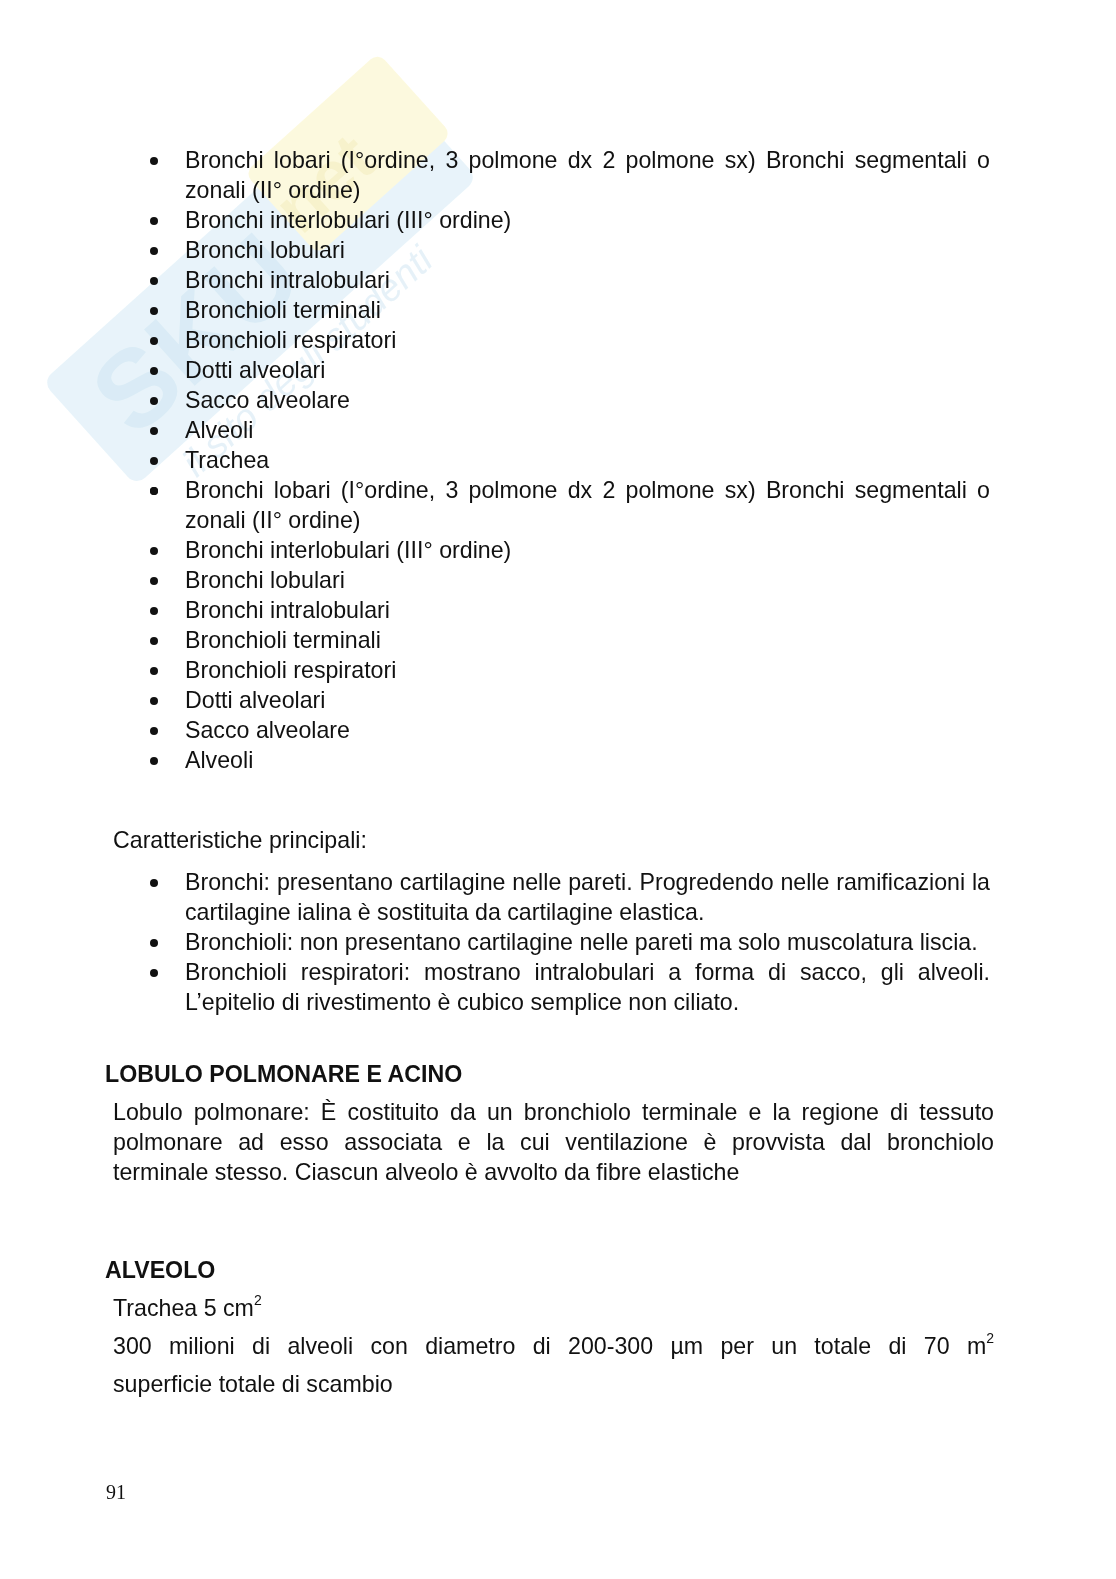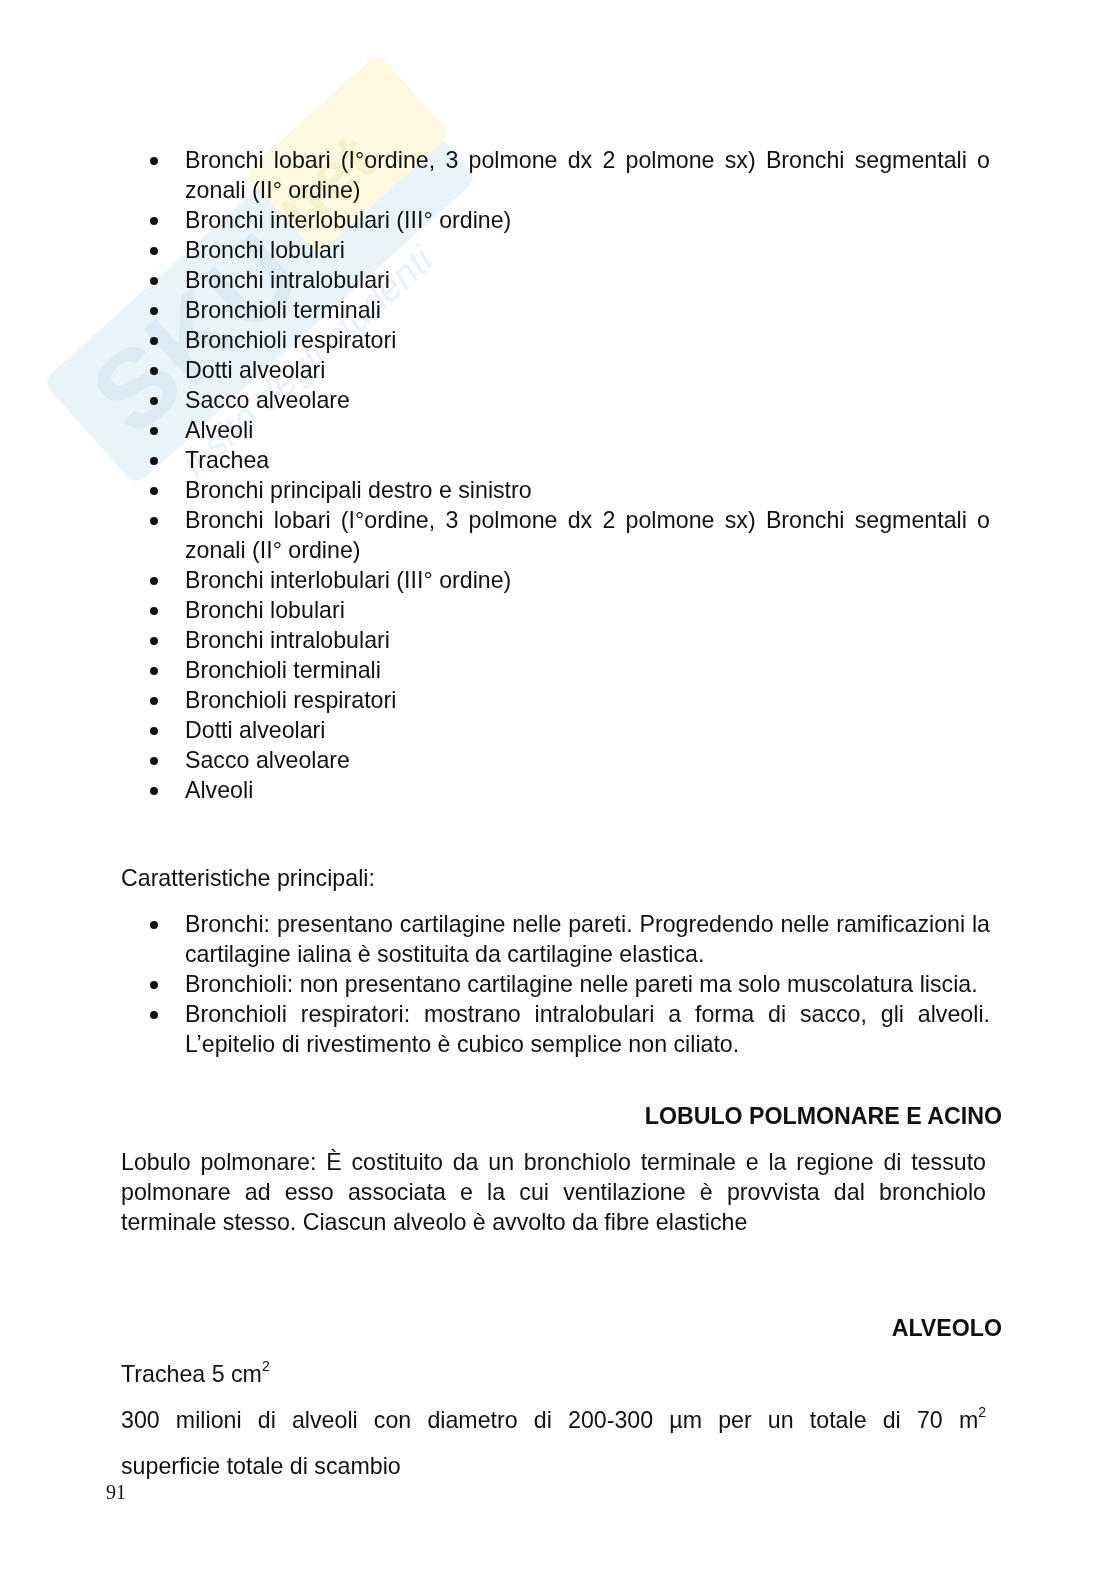--- a/index.html
+++ b/index.html
@@ -17,22 +17,22 @@
       pointer-events: none; z-index: 0;
     }
     .content { position: absolute; left: 105px; top: 133px; width: 897px; z-index: 1; }
     ul.blist { list-style: none; margin: 12px; padding: 0; }
     ul.blist li { position: relative; padding-left: 68px; text-align: justify; }
     ul.blist li .bullet {
       position: absolute; left: 33px; top: 12px; width: 8px; height: 8px;
       border-radius: 50%; background: #111;
     }
     .gap1 { height: 30px; }
-    .para { text-align: justify; margin: 16px; }
-    .heading { font-weight: bold; margin: 0; text-align: right; }
+    .para { text-align: justify; margin: 8px; }
+    .heading { font-weight: bold; margin: 0; }
     sup { font-size: 14px; line-height: 0; position: relative; top: -2px; }
     .pagenum {
       position: absolute; left: 106px; top: 1477px;
       font-family: "Liberation Serif", serif; font-size: 20px; color: #111;
     }
   </style>
 </head>
 <body>
 
 <div class="page">
@@ -53,21 +53,21 @@
       <li><span class="bullet"></span><span>Bronchi lobari (I°ordine, 3 polmone dx 2 polmone sx) Bronchi segmentali o zonali (II° ordine)</span></li>
       <li><span class="bullet"></span><span>Bronchi interlobulari (III° ordine)</span></li>
       <li><span class="bullet"></span><span>Bronchi lobulari</span></li>
       <li><span class="bullet"></span><span>Bronchi intralobulari</span></li>
       <li><span class="bullet"></span><span>Bronchioli terminali</span></li>
       <li><span class="bullet"></span><span>Bronchioli respiratori</span></li>
       <li><span class="bullet"></span><span>Dotti alveolari</span></li>
       <li><span class="bullet"></span><span>Sacco alveolare</span></li>
       <li><span class="bullet"></span><span>Alveoli</span></li>
       <li><span class="bullet"></span><span>Trachea</span></li>
-      <li><span class="bullet"></span><span>Bronchi principali destro e sinistro</span></li>
+      <li><span class="bullet"></span></li>
       <li><span class="bullet"></span><span>Bronchi lobari (I°ordine, 3 polmone dx 2 polmone sx) Bronchi segmentali o zonali (II° ordine)</span></li>
       <li><span class="bullet"></span><span>Bronchi interlobulari (III° ordine)</span></li>
       <li><span class="bullet"></span><span>Bronchi lobulari</span></li>
       <li><span class="bullet"></span><span>Bronchi intralobulari</span></li>
       <li><span class="bullet"></span><span>Bronchioli terminali</span></li>
       <li><span class="bullet"></span><span>Bronchioli respiratori</span></li>
       <li><span class="bullet"></span><span>Dotti alveolari</span></li>
       <li><span class="bullet"></span><span>Sacco alveolare</span></li>
       <li><span class="bullet"></span><span>Alveoli</span></li>
     </ul>

